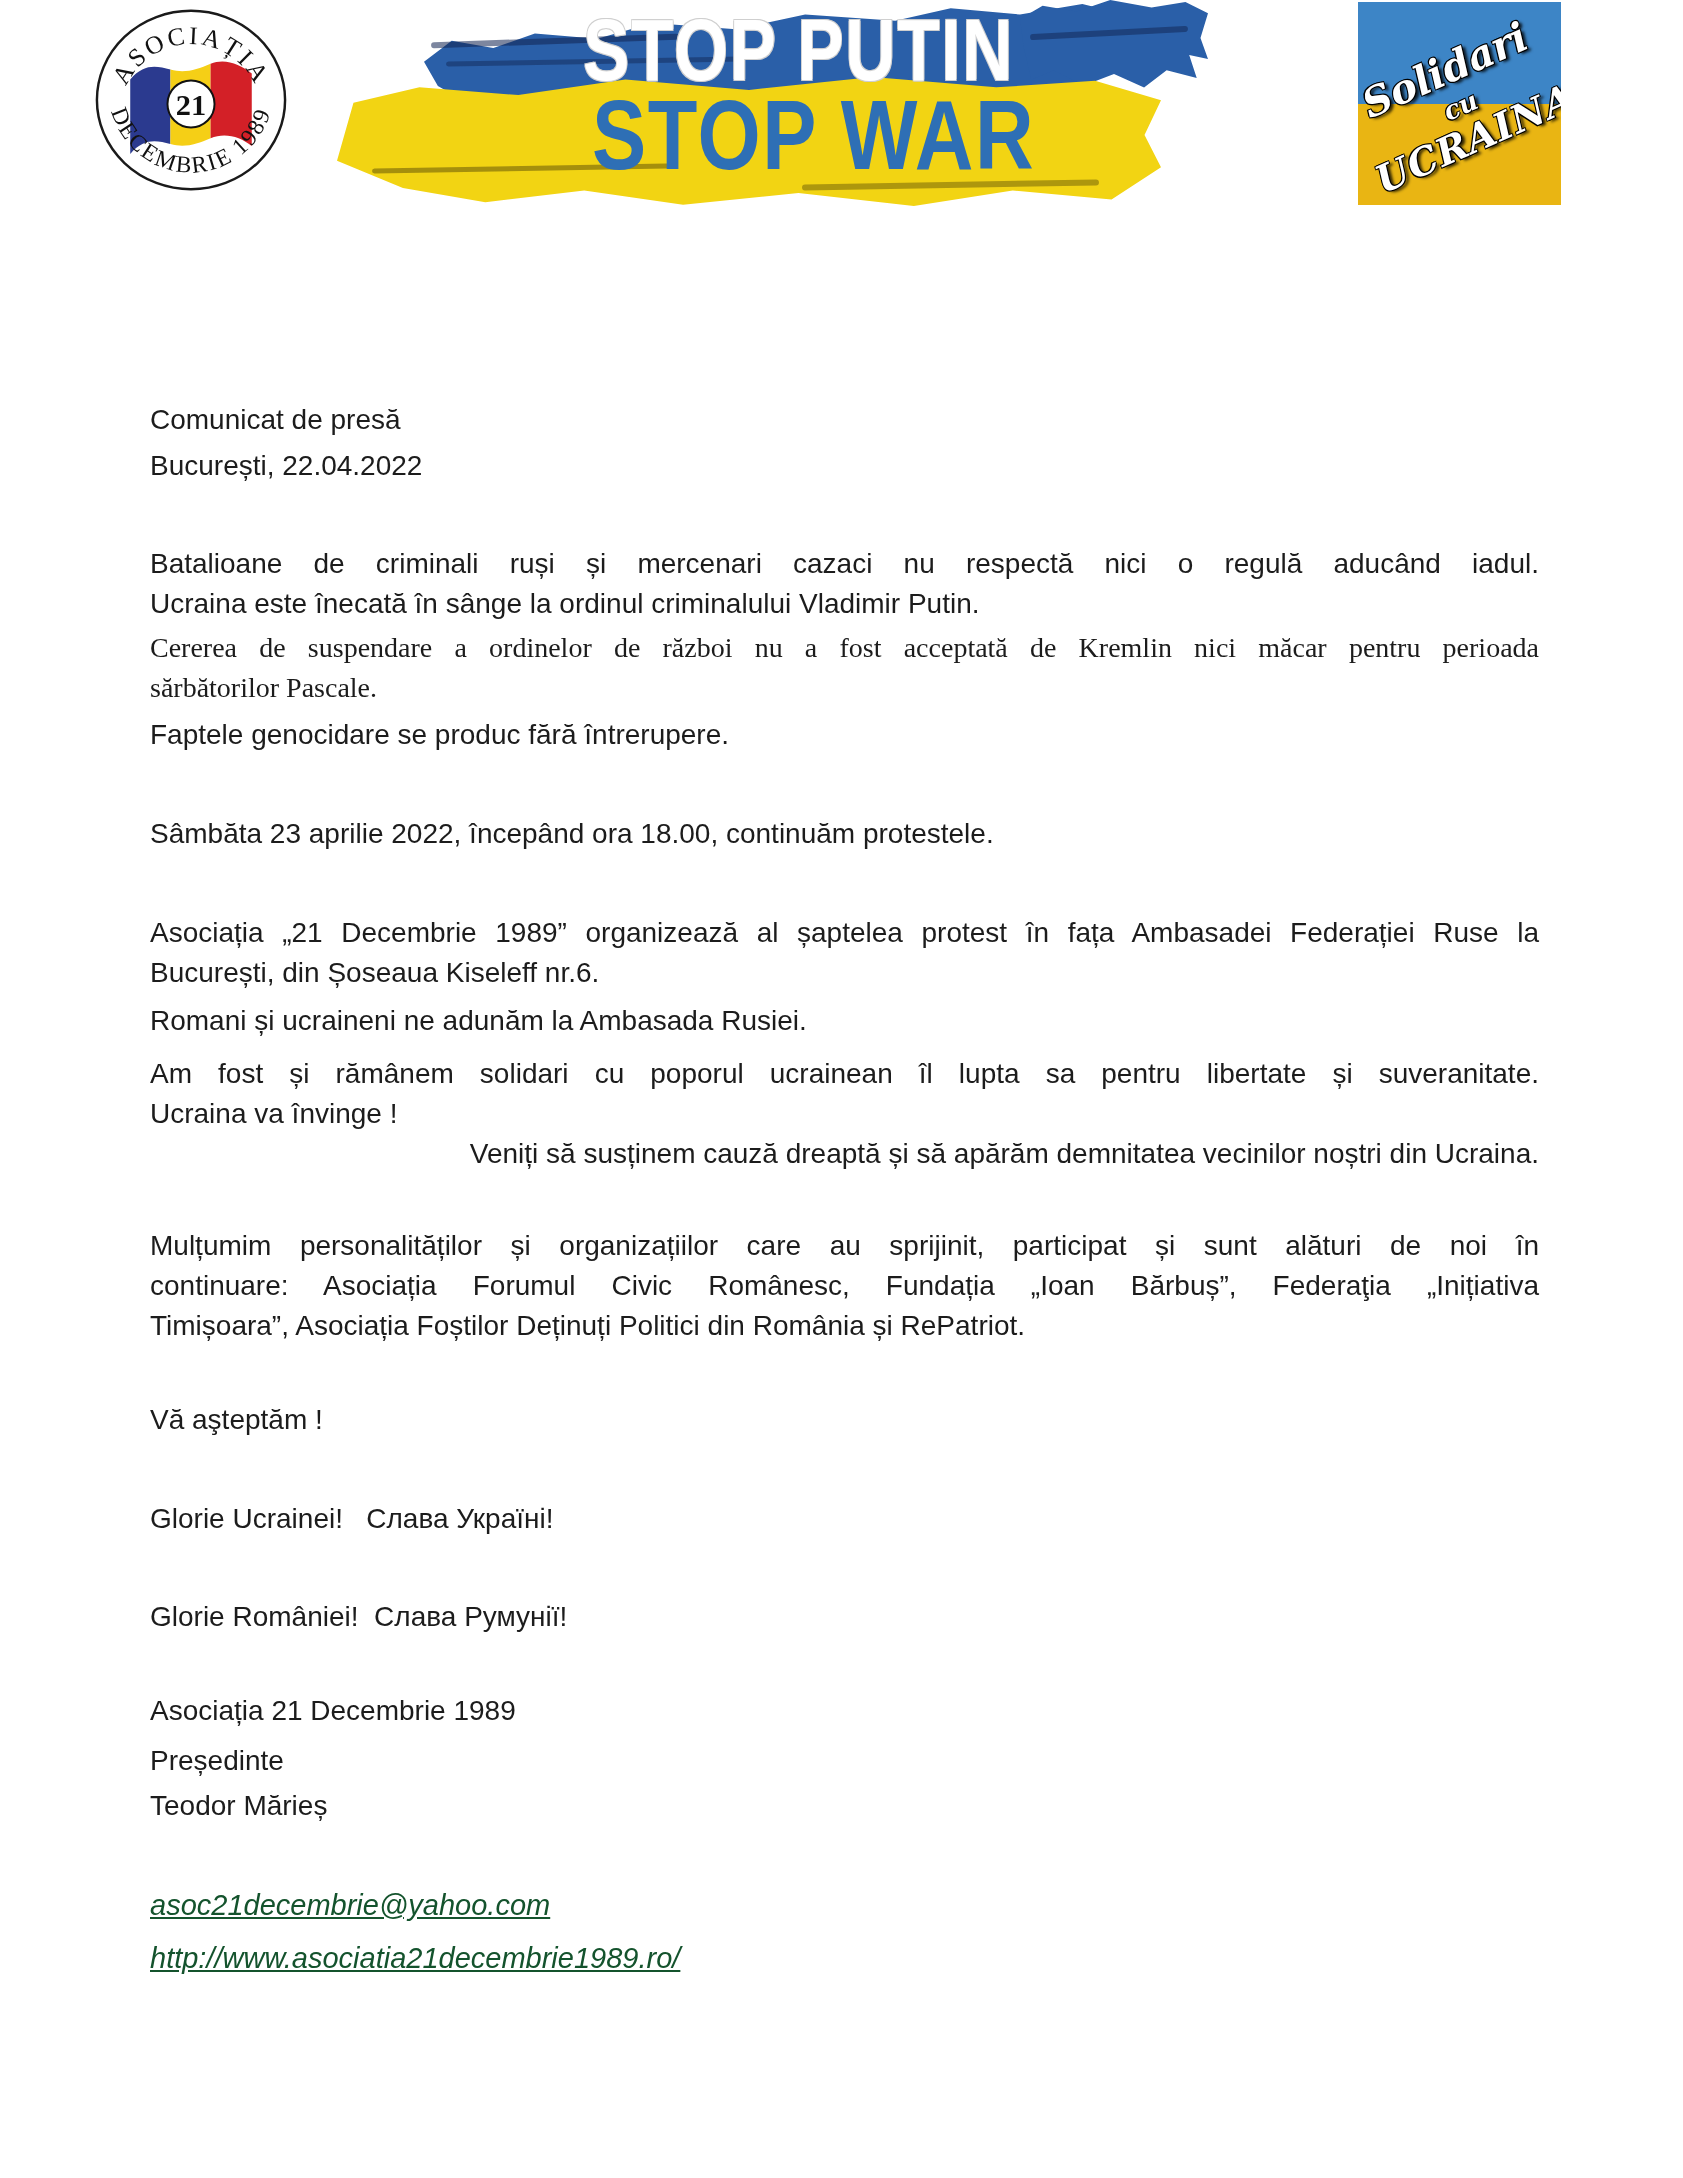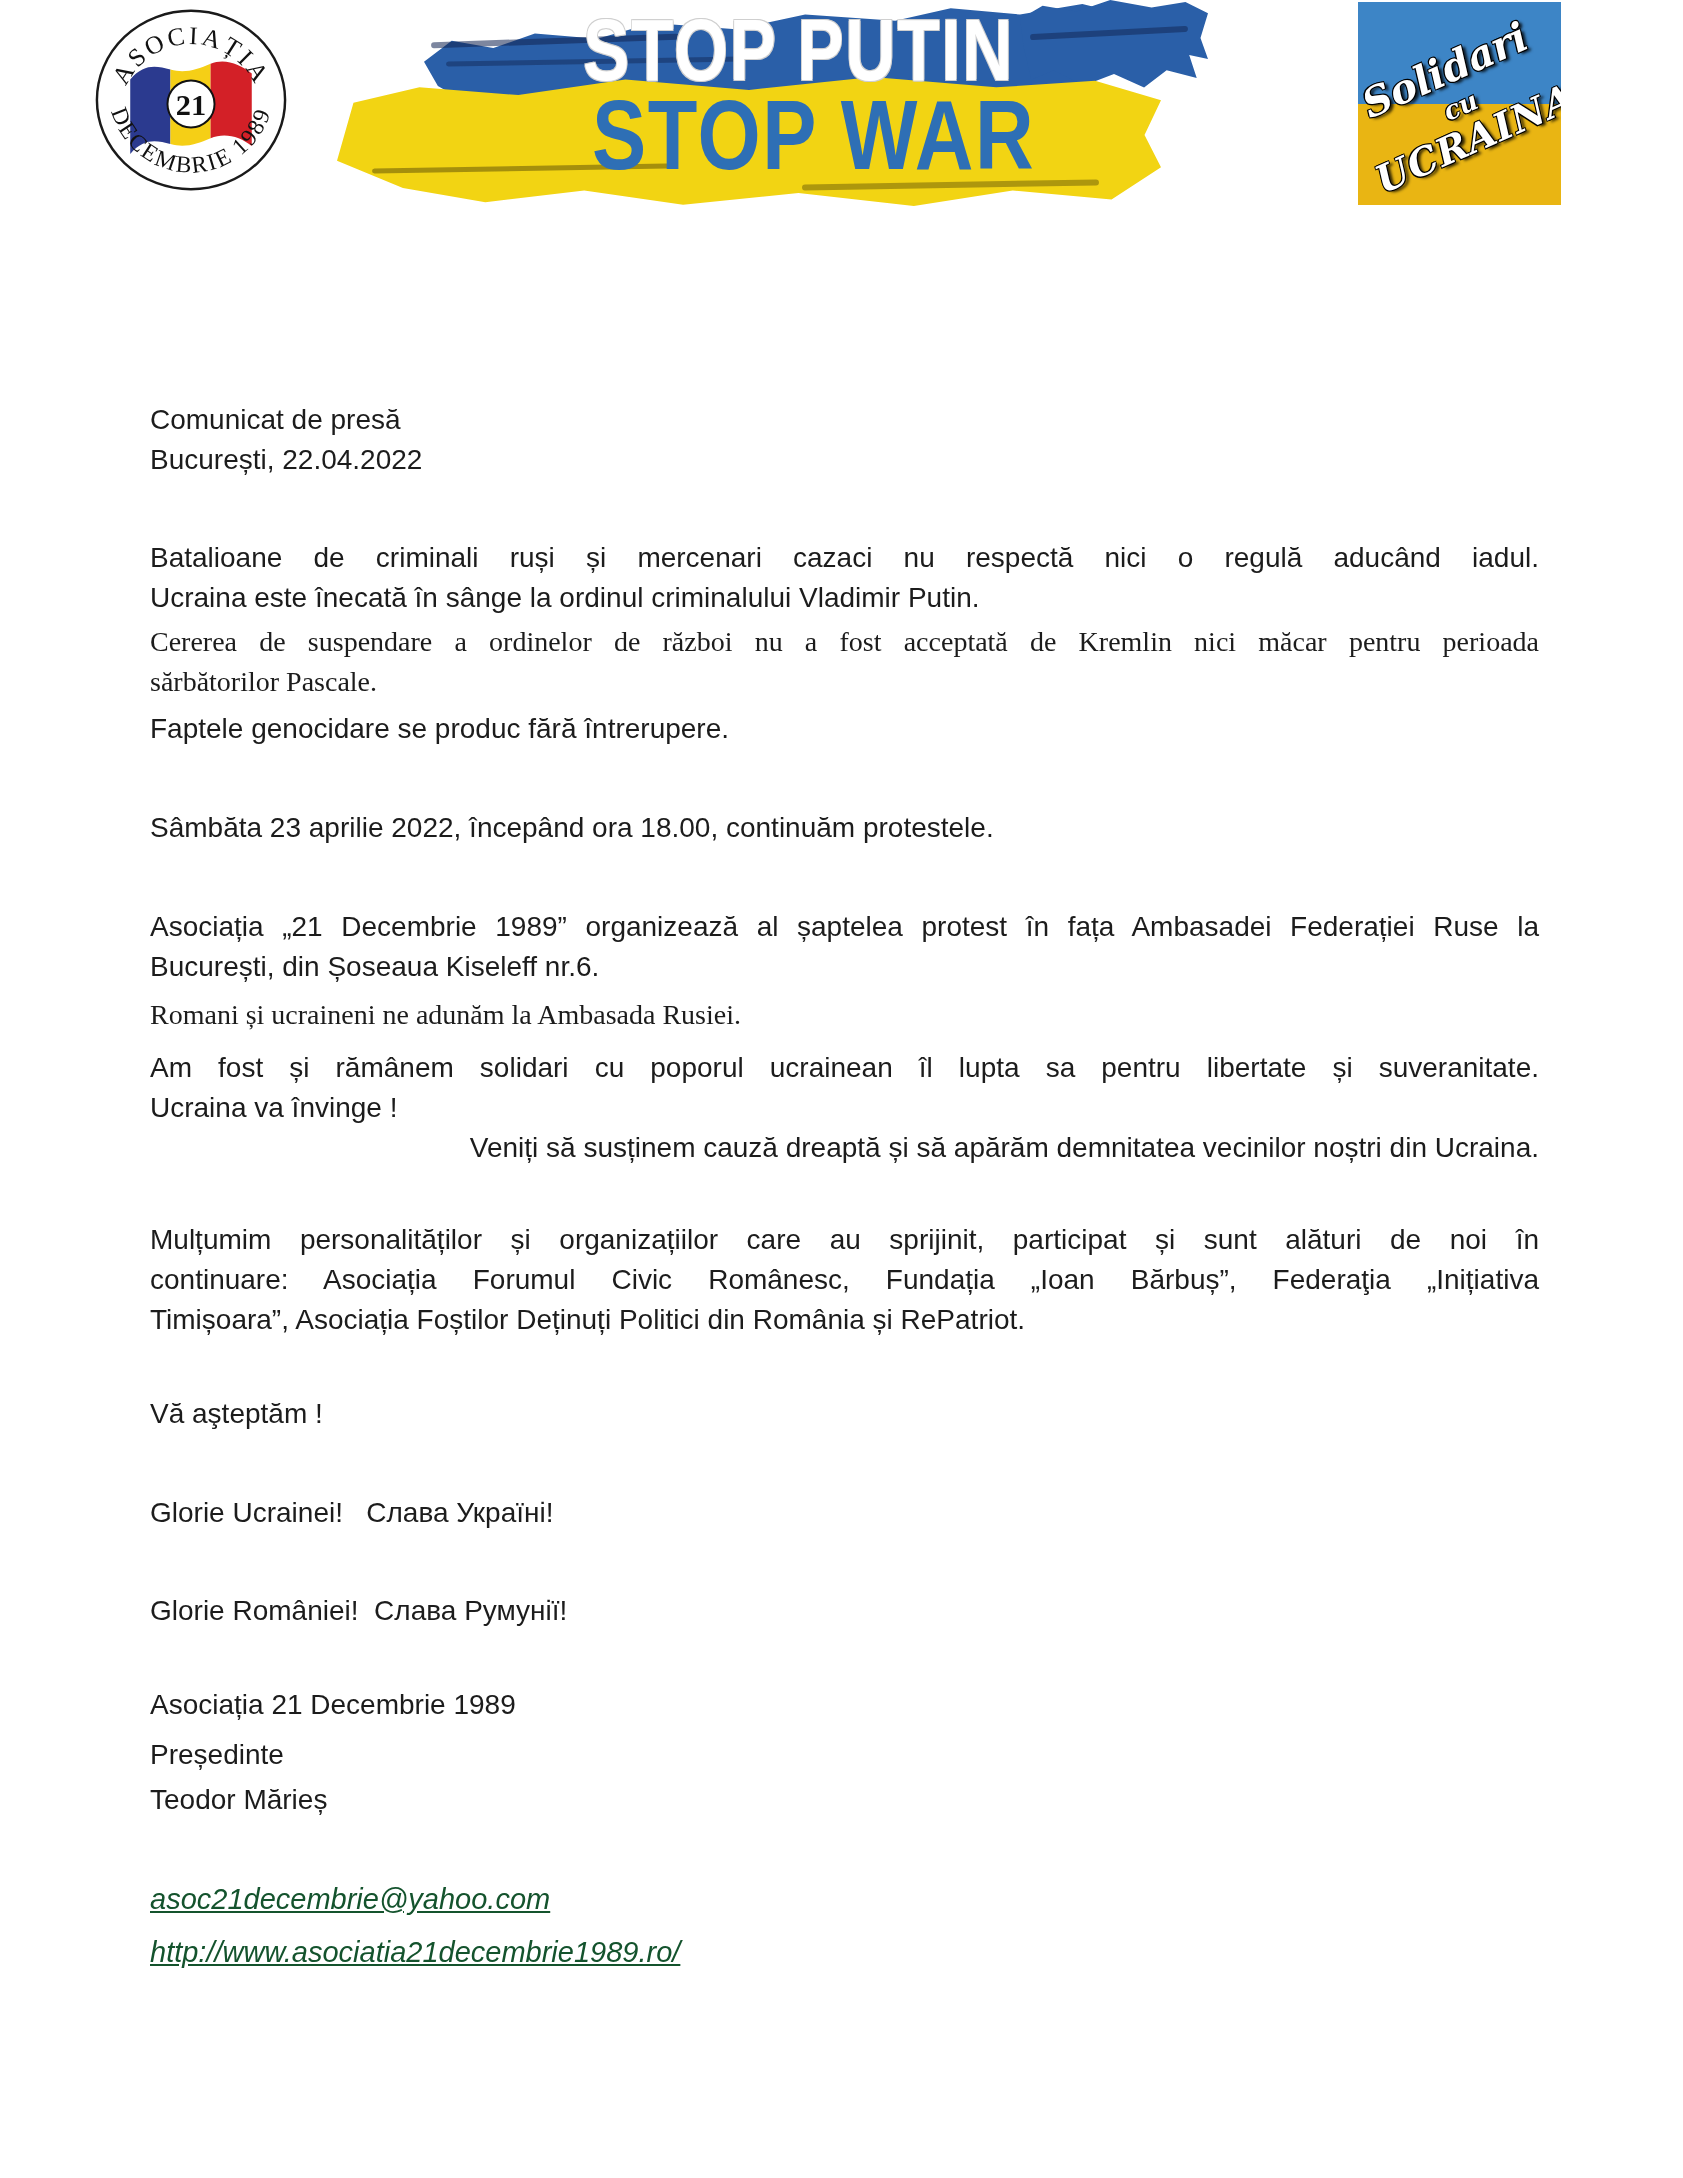--- a/index.html
+++ b/index.html
@@ -44,28 +44,28 @@
   .badge-w2{font-style:italic;font-weight:bold;font-size:26px;line-height:1;margin:6px 0 4px 0;}
   .badge-w3{font-style:italic;font-weight:bold;font-size:38px;line-height:1;letter-spacing:1px;}
 
   
   .doc{position:absolute;left:150px;top:400px;width:1389px;font-size:28px;line-height:40px;}
   .doc div{min-height:1px;}
   .jl{text-align:justify;text-align-last:justify;}
   .pre{white-space:pre-wrap;}
   .bold{font-weight:bold;}
 
-  [data-name="dateline"]{}
+  [data-name="dateline"]{margin-top:6px;}
   [data-name="doc-title"]{margin-top:58px;}
   [data-name="paragraph-batalioane"]{margin-top:58px;}
   [data-name="paragraph-cererea"]{margin-top:4px;font-family:Liberation Serif, serif;}
   [data-name="paragraph-faptele"]{margin-top:7px;}
   [data-name="paragraph-sambata"]{margin-top:59px;}
   [data-name="paragraph-asociatia"]{margin-top:59px;}
-  [data-name="paragraph-romani"]{margin-top:8px;font-family:Liberation Serif, serif;}
+  [data-name="paragraph-romani"]{margin-top:8px;}
   [data-name="paragraph-amfost"]{margin-top:13px;}
   [data-name="paragraph-veniti"]{text-align:right;}
   [data-name="paragraph-multumim"]{margin-top:52px;}
   [data-name="paragraph-asteptam"]{margin-top:54px;}
   [data-name="glory-ucraina"]{margin-top:59px;}
   [data-name="glory-romania"]{margin-top:58px;}
   [data-name="signature-org"]{margin-top:54px;}
   [data-name="signature-role"]{margin-top:10px;}
   [data-name="signature-name"]{margin-top:5px;}
   [data-name="contact-email-line"]{margin-top:59px;}

